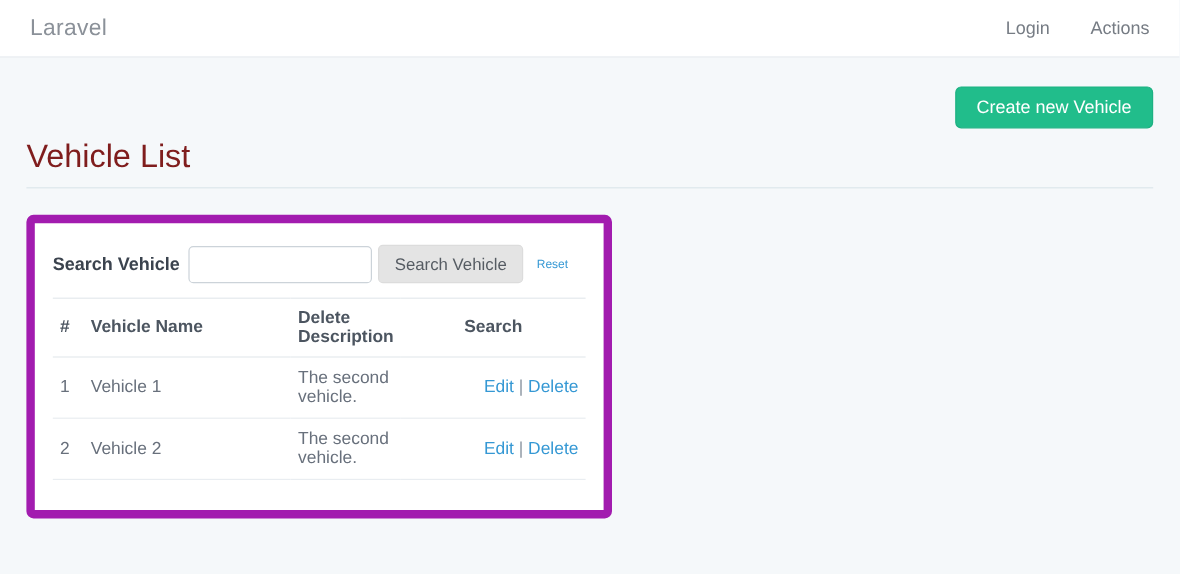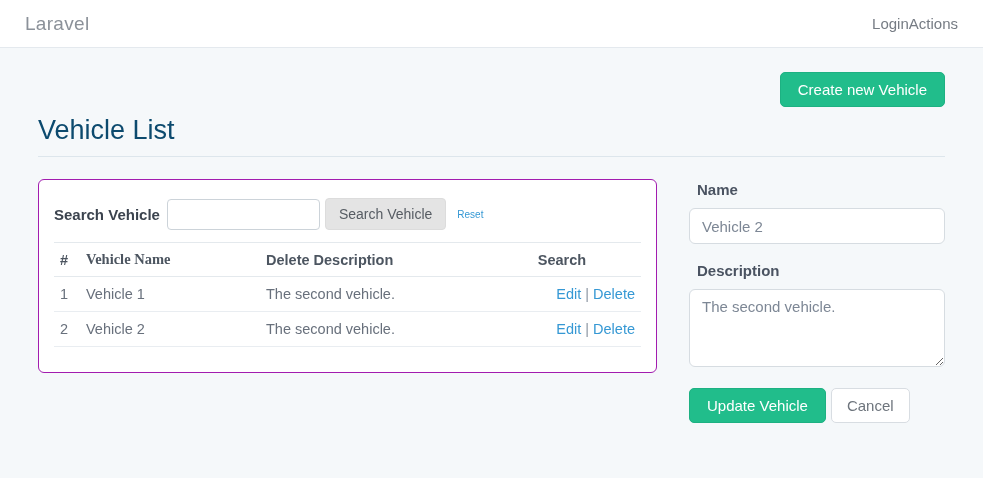--- a/index.html
+++ b/index.html
@@ -11,28 +11,28 @@
     overflow: hidden;
   }
   
   .navbar {
     height: 48px; background: #ffffff;
     border-bottom: 1px solid #e4e9ee;
     display: flex; align-items: center; justify-content: space-between;
     padding: 0 25px;
   }
   .brand { font-size: 19px; font-weight: 300; color: #8b9199; letter-spacing: .3px; cursor: pointer; }
-  .nav-links { display: flex; }
+  .nav-links { display: flex; gap: 34px; }
   .nav-link { color: #767c84; font-size: 15px; text-decoration: none; cursor: pointer; }
 
   
-  .container { padding: 0 38px; }
+  .container { padding: 0 22px; }
   .toolbar-row { display: flex; justify-content: flex-end; margin-top: 24px; }
   .heading-row { margin-top: 8px; display: flex; align-items: baseline; gap: 10px; }
-  .page-title { font-size: 27px; font-weight: 400; color: #0c4a6e; }
+  .page-title { font-size: 27px; font-weight: 400; color: #7f1d1d; }
   .page-subtitle { font-size: 16px; color: #76818c; }
   .divider { border: none; border-top: 1px solid #dde6ec; margin: 10px 0 0 0; }
   .content-row { display: flex; align-items: flex-start; margin-top: 22px; }
 
   
   .btn { font-family: "Liberation Sans", sans-serif; cursor: pointer; }
   .btn-green {
     background: #21bd8b; color: #ffffff;
     border: 1px solid #1db182; border-radius: 5px;
     font-size: 15px; padding: 8px 17px;
@@ -43,43 +43,43 @@
     font-size: 14px; padding: 7px 13px; margin-left: 5px; white-space: nowrap;
   }
   .btn-cancel {
     background: #ffffff; color: #6e757d;
     border: 1px solid #d8dde2; border-radius: 5px;
     font-size: 15px; padding: 8px 15px;
   }
 
   
   .panel {
-    width: 619px; background: #ffffff;
-    border: 1px solid #a21caf; border-radius: 6px;
+    width: 488px; background: #ffffff;
+    border: 7px solid #a21caf; border-radius: 6px;
     padding: 10px 15px 25px 15px;
   }
   .search-row { display: flex; align-items: center; margin: 8px 0 12px 0; }
   .search-label { font-size: 15px; font-weight: 700; color: #3b434e; margin-right: 7px; white-space: nowrap; }
   .search-input {
     width: 153px; height: 31px;
     border: 1px solid #ccd3d9; border-radius: 4px;
     padding: 0 8px; font-size: 14px; color: #68707c;
     font-family: "Liberation Sans", sans-serif;
   }
   .reset-link { color: #3598d4; font-size: 10px; margin-left: 11px; text-decoration: none; cursor: pointer; }
 
   table { width: 100%; border-collapse: collapse; font-size: 14.5px; }
   thead th {
     text-align: left; color: #4c5560; font-weight: 600;
     padding: 8px 6px;
     border-top: 1px solid #e4e9ed; border-bottom: 1px solid #e4e9ed;
   }
   tbody td { color: #68707c; padding: 9px 6px; border-bottom: 1px solid #e9edf1; }
   th.col-num { width: 26px; }
-  th.col-name { width: 180px; font-family: Liberation Serif, serif; }
+  th.col-name { width: 180px; }
   th.col-actions { width: 158px; text-align: center; }
   td.cell-actions { text-align: right; white-space: nowrap; }
   .table-link { color: #3598d4; text-decoration: none; cursor: pointer; }
   .link-sep { color: #8d97a3; }
 
   
   .form-col { flex: 1; margin-left: 32px; }
   .form-label { font-size: 15px; font-weight: 600; color: #4a5361; margin: 2px 0 10px 8px; }
   .form-label-desc { margin-top: 18px; }
   .form-input {
@@ -158,27 +158,15 @@
     <td class="cell-actions">
       <a class="table-link">Edit</a>
       <span class="link-sep">|</span>
       <a class="table-link">Delete</a>
     </td>
   </tr>
 </tbody>
       </table>
     </div>
 
-    <div class="form-col">
-      <div class="form-label">Name</div>
-      <input class="form-input" type="text" value="Vehicle 2" style="">
-
-      <div class="form-label form-label-desc">Description</div>
-      <textarea class="form-textarea" style="">The second vehicle.</textarea>
-
-      <div class="form-buttons">
-        <button class="btn btn-green">Update Vehicle</button>
-        <button class="btn btn-cancel">Cancel</button>
-      </div>
-    </div>
 
   </div>
 </div>
 
 </body></html>

